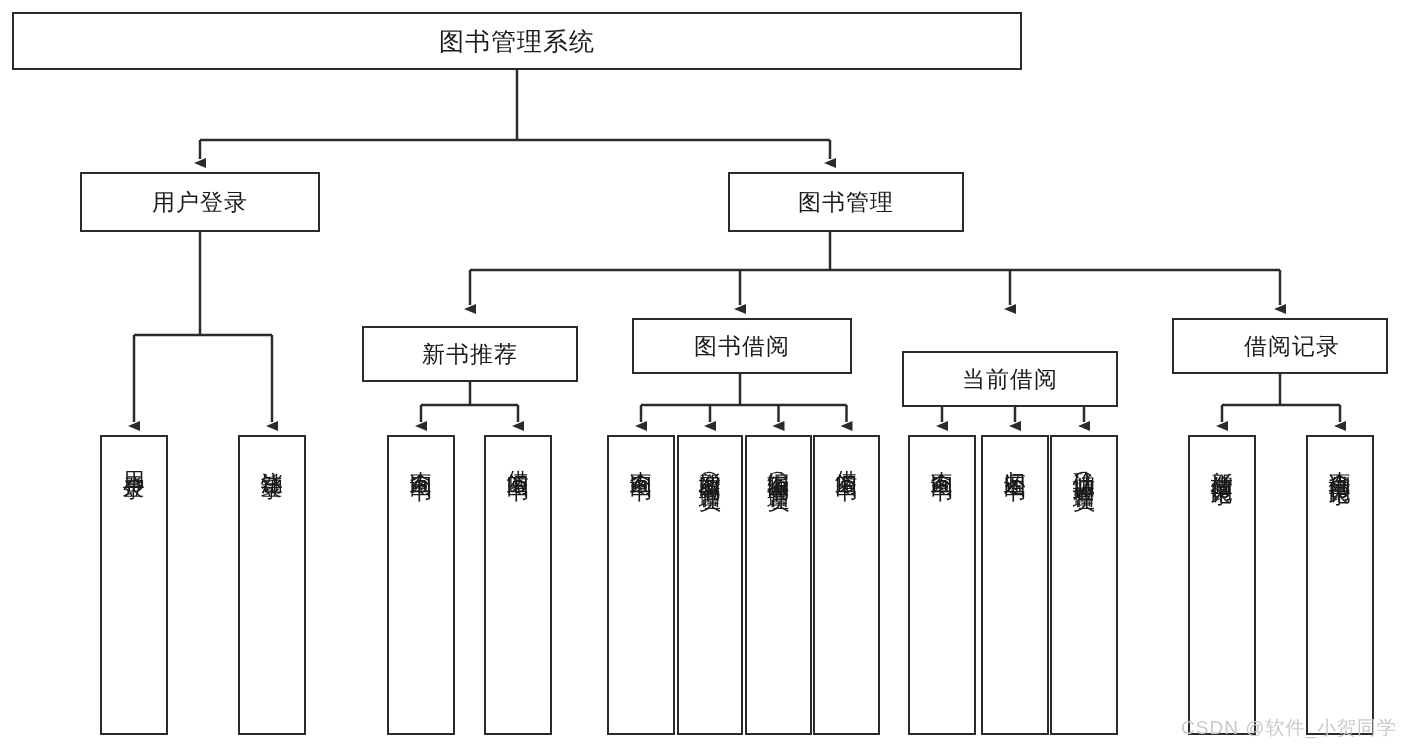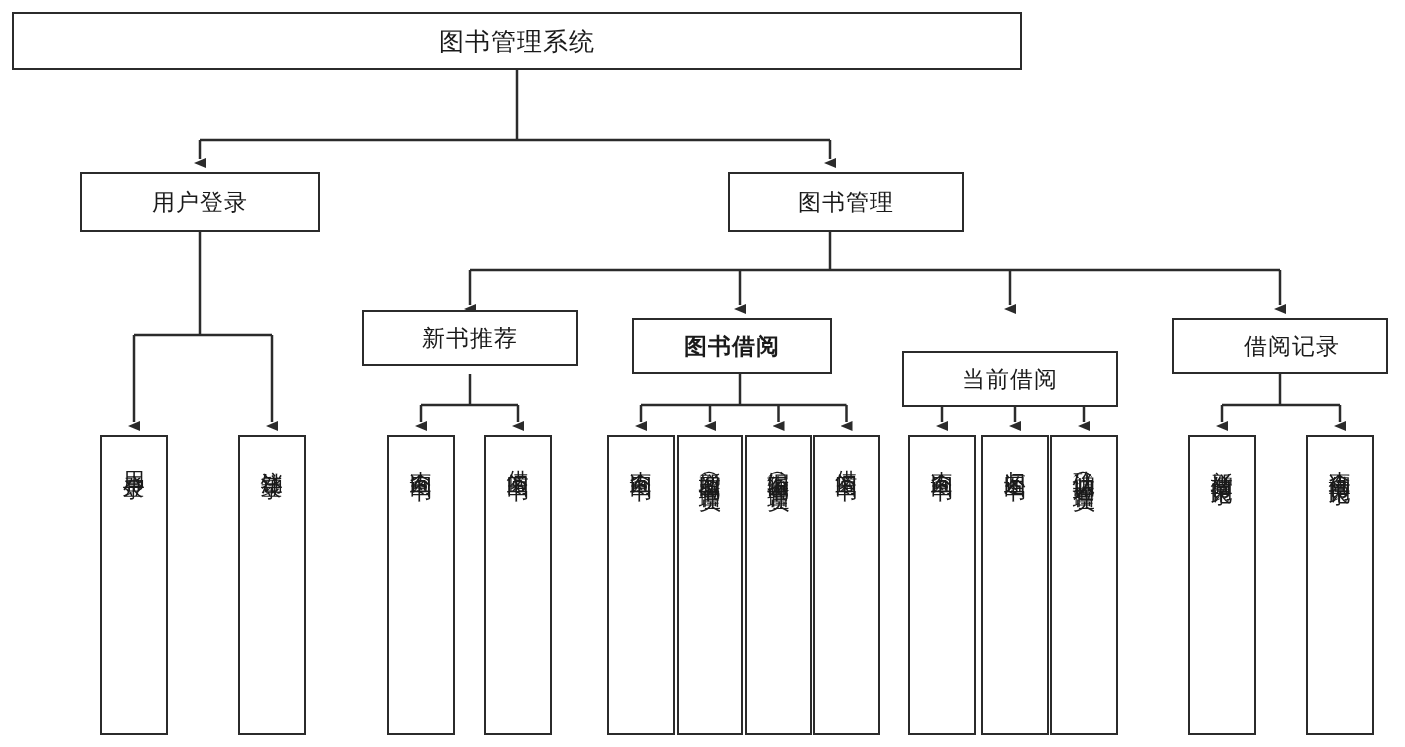--- a/index.html
+++ b/index.html
@@ -121,24 +121,24 @@
   <div id="nodes">
       <div class="node level-0" style="left: 12px; top: 12px; width: 1010px; height: 58px;">
         <span class="hlabel">图书管理系统</span>
       </div>
       <div class="node level-1" style="left: 80px; top: 172px; width: 240px; height: 60px;">
         <span class="hlabel">用户登录</span>
       </div>
       <div class="node level-1" style="left: 728px; top: 172px; width: 236px; height: 60px;">
         <span class="hlabel">图书管理</span>
       </div>
-      <div class="node level-1" style="left: 362px; top: 310px; width: 216px; height: 56px;">
+      <div class="node level-1" style="left: 362px; top: 326px; width: 216px; height: 56px;">
         <span class="hlabel">新书推荐</span>
       </div>
-      <div class="node level-1" style="left: 632px; top: 318px; width: 200px; height: 56px; font-weight: bold;">
+      <div class="node level-1" style="left: 632px; top: 318px; width: 220px; height: 56px;">
         <span class="hlabel">图书借阅</span>
       </div>
       <div class="node level-1" style="left: 902px; top: 318px; width: 216px; height: 56px; margin-top: 33px;">
         <span class="hlabel">当前借阅</span>
       </div>
       <div class="node level-1" style="left: 1172px; top: 318px; width: 216px; height: 56px; padding-left: 24px;">
         <span class="hlabel">借阅记录</span>
       </div>
       <div class="node level-2" style="left: 100px; top: 435px; width: 68px; height: 300px;">
         <span class="vlabel">用户登录</span>
@@ -173,13 +173,14 @@
       <div class="node level-2" style="left: 1050px; top: 435px; width: 68px; height: 300px;">
         <span class="vlabel">确认归还（管理员）</span>
       </div>
       <div class="node level-2" style="left: 1188px; top: 435px; width: 68px; height: 300px;">
         <span class="vlabel">新增借阅记录</span>
       </div>
       <div class="node level-2" style="left: 1306px; top: 435px; width: 68px; height: 300px;">
         <span class="vlabel">查询借阅记录</span>
       </div>
     </div>
+  <div id="watermark">CSDN @软件_小贺同学</div>
 </div>
 
 </body></html>

